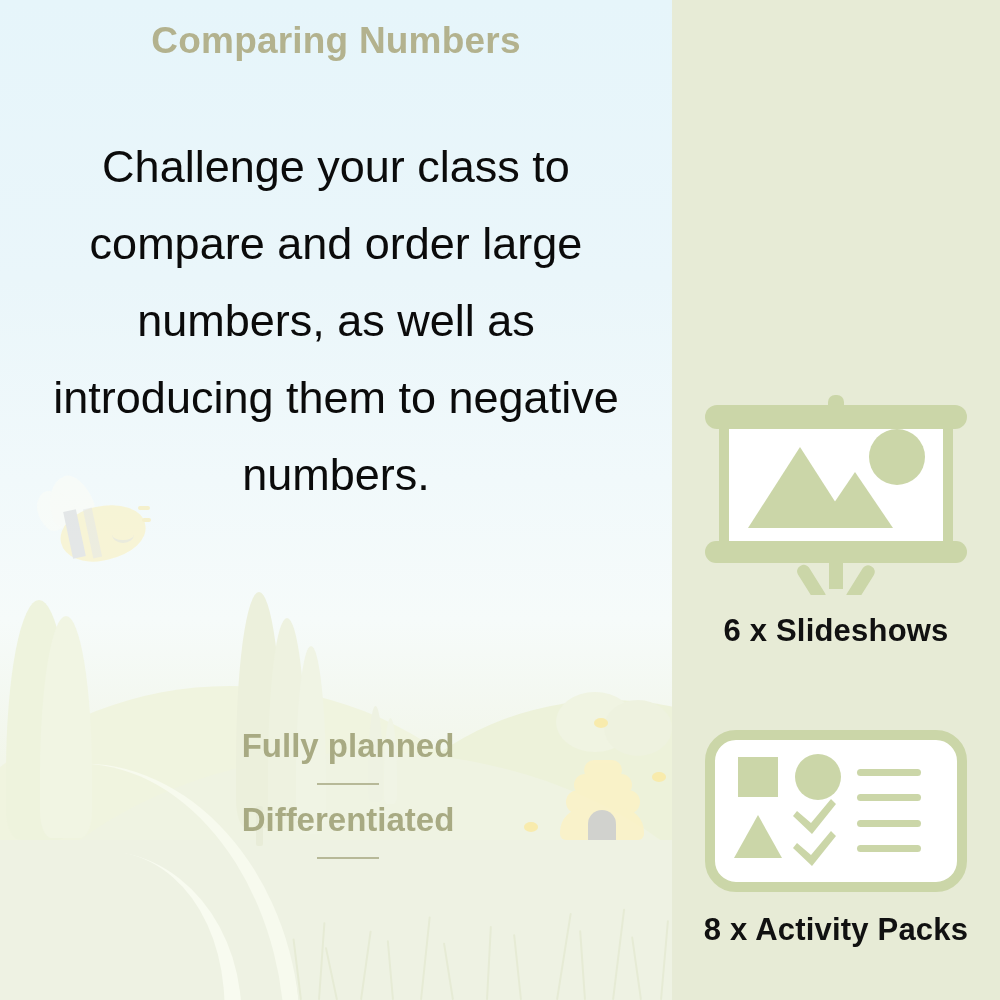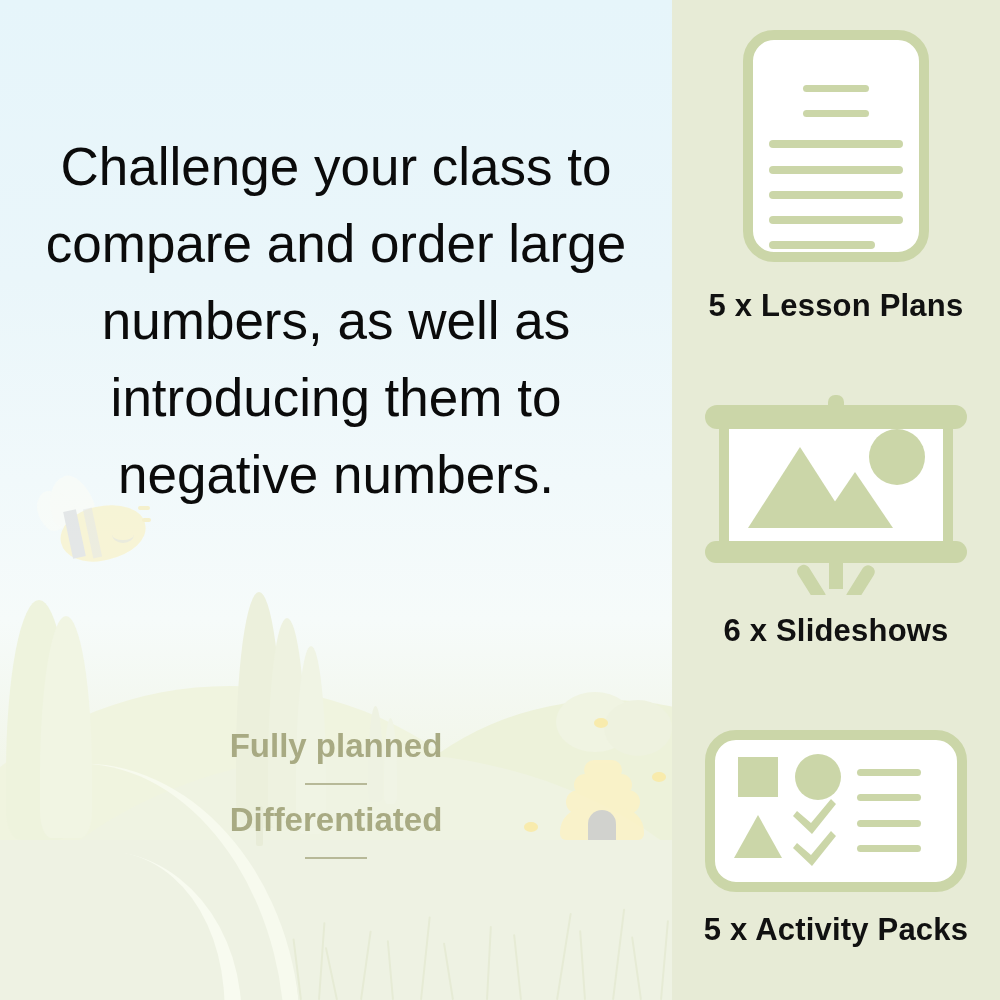--- a/index.html
+++ b/index.html
@@ -176,32 +176,33 @@
     font-size: 37px;
     font-weight: bold;
     color: #b3b28e;
     letter-spacing: .2px;
   }
   .headline {
     position: absolute;
     left: 36px; top: 128px;
     width: 600px;
     text-align: center;
-    font-size: 53px;
+    font-size: 45px;
     line-height: 77px;
     color: #0b0b0b;
     font-weight: normal;
   }
 
   
   .features {
     position: absolute;
     left: 0; top: 722px;
     width: 672px;
     text-align: center;
+    padding-left: 12px;
   }
   .feature {
     font-size: 33px;
     font-weight: bold;
     color: #a8aa83;
     line-height: 38px;
     padding: 5px 0 6px;
   }
   .feature-div {
     width: 62px;
@@ -302,50 +303,34 @@
         <div class="hive-layer" style="left:14px;top:14px;width:58px;height:22px;"></div>
         <div class="hive-layer" style="left:6px;top:30px;width:74px;height:24px;"></div>
         <div class="hive-layer" style="left:0px;top:48px;width:84px;height:32px;border-radius:24px 24px 6px 6px;"></div>
         <div class="hive-hole"></div>
       </div>
       <div class="mini-bee" style="left:594px;top:718px;"></div>
       <div class="mini-bee" style="left:652px;top:772px;"></div>
       <div class="mini-bee" style="left:524px;top:822px;"></div>
     </div>
 
+    <div class="kicker">Comparing Numbers</div>
 
     <div class="headline">Challenge your class to compare and order large numbers, as well as introducing them to negative numbers.</div>
 
     <div class="features">
       <div class="feature">Fully planned</div>
       <div class="feature-div"></div>
       <div class="feature">Differentiated</div>
       <div class="feature-div"></div>
     </div>
   </div>
 
   <div class="right-panel">
 
-    <div class="deliverable d1">
-      <span class="icon-wrap">
-        <svg width="186" height="232" viewBox="0 0 186 232" aria-hidden="true">
-          <rect x="5" y="5" width="176" height="222" rx="26" ry="26" fill="#ffffff" stroke="#cbd6a8" stroke-width="10"></rect>
-          <g fill="#cbd6a8">
-            <rect x="60" y="55" width="66" height="7" rx="3.5"></rect>
-            <rect x="60" y="80" width="66" height="7" rx="3.5"></rect>
-            <rect x="26" y="110" width="134" height="8" rx="4"></rect>
-            <rect x="26" y="136" width="134" height="8" rx="4"></rect>
-            <rect x="26" y="161" width="134" height="8" rx="4"></rect>
-            <rect x="26" y="186" width="134" height="8" rx="4"></rect>
-            <rect x="26" y="211" width="106" height="8" rx="4"></rect>
-          </g>
-        </svg>
-      </span>
-      <span class="d-label">5 x Lesson Plans</span>
-    </div>
 
     <div class="deliverable d2">
       <span class="icon-wrap">
         <svg width="278" height="200" viewBox="0 0 278 200" aria-hidden="true">
 
           <rect x="131" y="0" width="16" height="18" rx="7" fill="#cbd6a8"></rect>
 
           <rect x="28" y="22" width="222" height="134" fill="#ffffff"></rect>
 
           <rect x="22" y="22" width="10" height="134" fill="#cbd6a8"></rect>
@@ -384,17 +369,17 @@
 
             <polygon points="92,113 88,118 107,136 131,106 126,101 106,125"></polygon>
 
             <rect x="152" y="39" width="64" height="7" rx="3.5"></rect>
             <rect x="152" y="64" width="64" height="7" rx="3.5"></rect>
             <rect x="152" y="90" width="64" height="7" rx="3.5"></rect>
             <rect x="152" y="115" width="64" height="7" rx="3.5"></rect>
           </g>
         </svg>
       </span>
-      <span class="d-label">5 x Activity Packs</span>
+      <span class="d-label">8 x Activity Packs</span>
     </div>
 
   </div>
 </div>
 
 </body></html>

